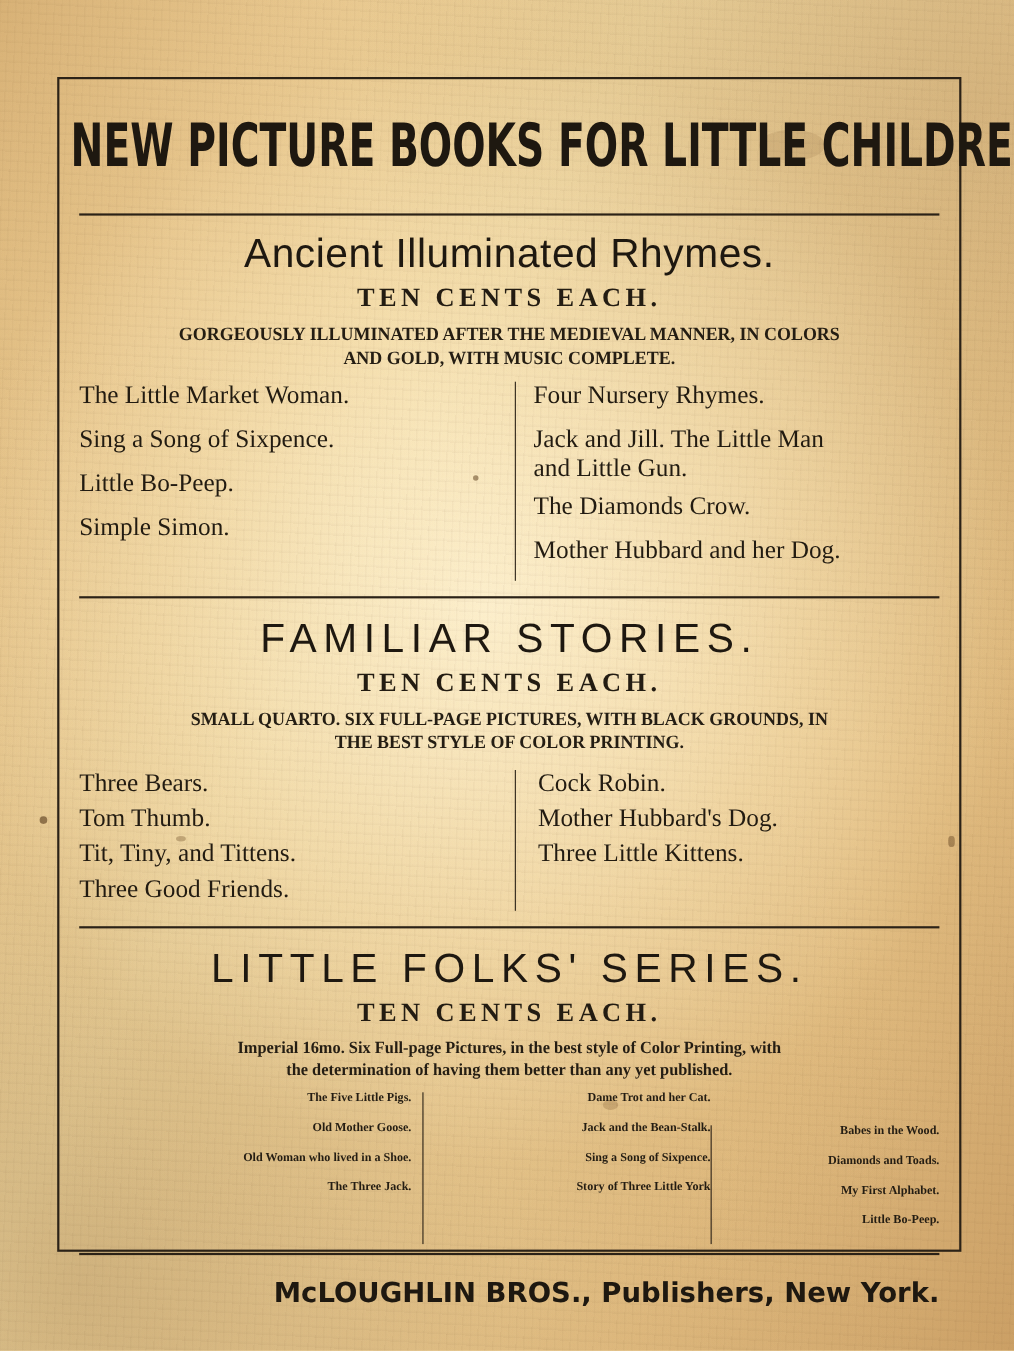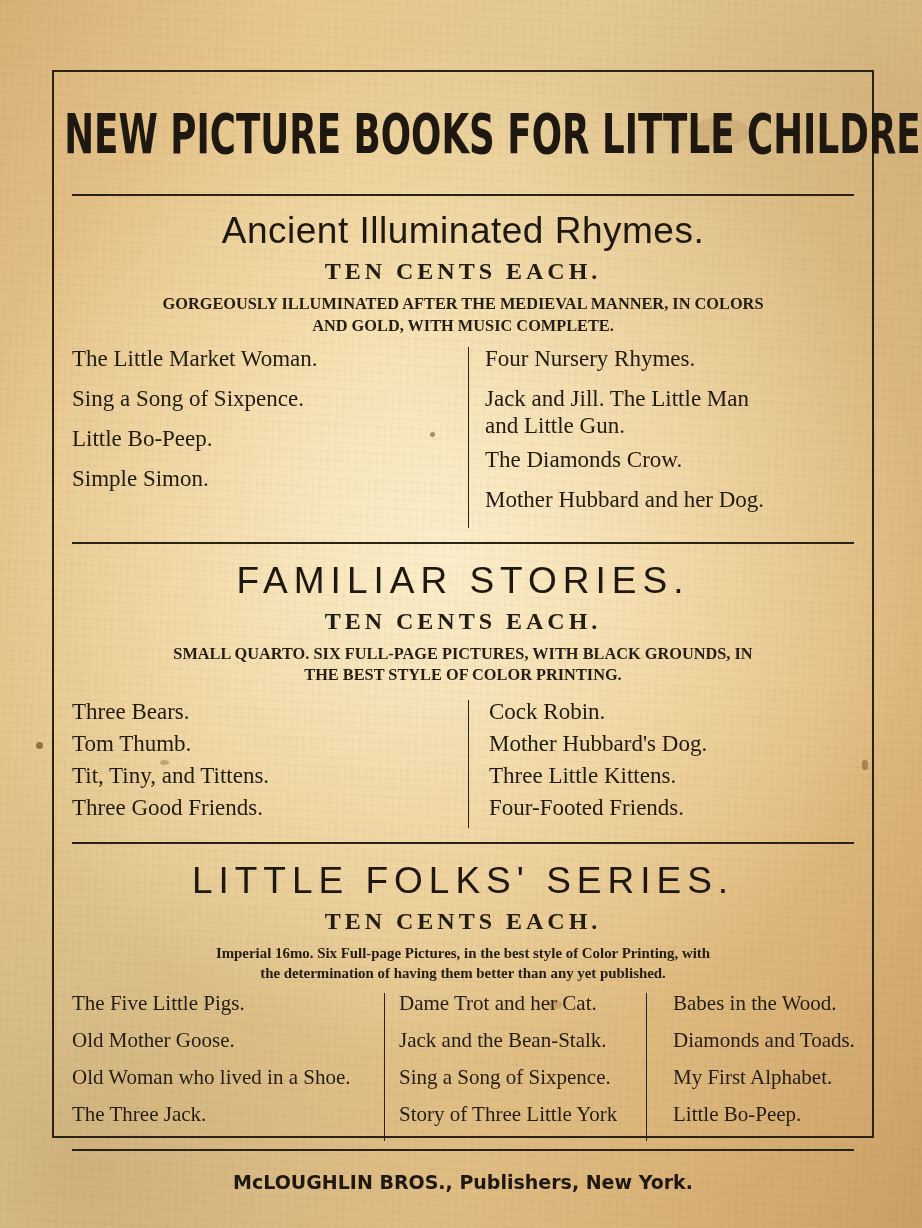--- a/index.html
+++ b/index.html
@@ -147,36 +147,37 @@
   .sec2 .item { margin-bottom: 9px; }
 
   .sec1-left { width: 396px; padding-right: 14px; }
   .sec1-right { width: 386px; padding-left: 16px; }
   .sec2-left { width: 396px; padding-right: 14px; }
   .sec2-right { width: 386px; padding-left: 20px; }
 
   .sec3 .cols3 { display: flex; }
   .c3a { width: 312px; padding-right: 10px; }
   .c3b { width: 262px; padding-left: 14px; }
-  .c3c { width: 208px; padding-left: 26px; }
+  .c3c { width: 208px; padding-left: 26px; margin-top: 30px; }
   .sec3 .item3 {
     font-family: "Liberation Serif", serif;
-    font-weight: normal;
-    font-size: 21px;
+    font-weight: bold;
+    font-size: 11px;
     color: #241d13;
     line-height: 1.0;
     margin-bottom: 16px;
     white-space: nowrap;
+    text-align: right;
   }
 
   .footer {
     font-family: "DejaVu Sans", sans-serif;
     font-weight: bold;
-    font-size: 19px;
-    text-align: center;
+    font-size: 25px;
+    text-align: right;
     color: #1e1810;
     margin-top: 20px;
     letter-spacing: 0px;
     white-space: nowrap;
   }
   .sp-top { margin-top: 14px; }
 </style>
 </head>
 <body>
 
@@ -233,21 +234,20 @@
         <div class="col sec2-left">
           <div class="item">Three Bears.</div>
           <div class="item">Tom Thumb.</div>
           <div class="item">Tit, Tiny, and Tittens.</div>
           <div class="item">Three Good Friends.</div>
         </div>
         <div class="col sec2-right divider-col">
           <div class="item">Cock Robin.</div>
           <div class="item">Mother Hubbard's Dog.</div>
           <div class="item">Three Little Kittens.</div>
-          <div class="item">Four-Footed Friends.</div>
         </div>
       </div>
     </div>
 
     <div class="rule sp-top"></div>
 
     <div class="sec3">
       <div class="sec-title-wide">LITTLE FOLKS' SERIES.</div>
       <div class="price">TEN CENTS EACH.</div>
       <div class="blurb small">

